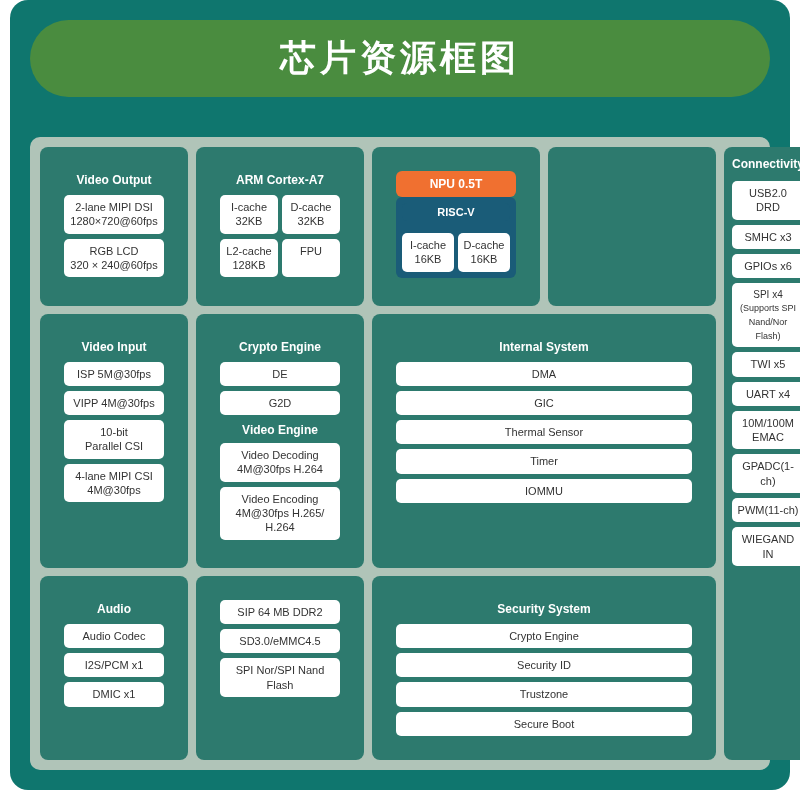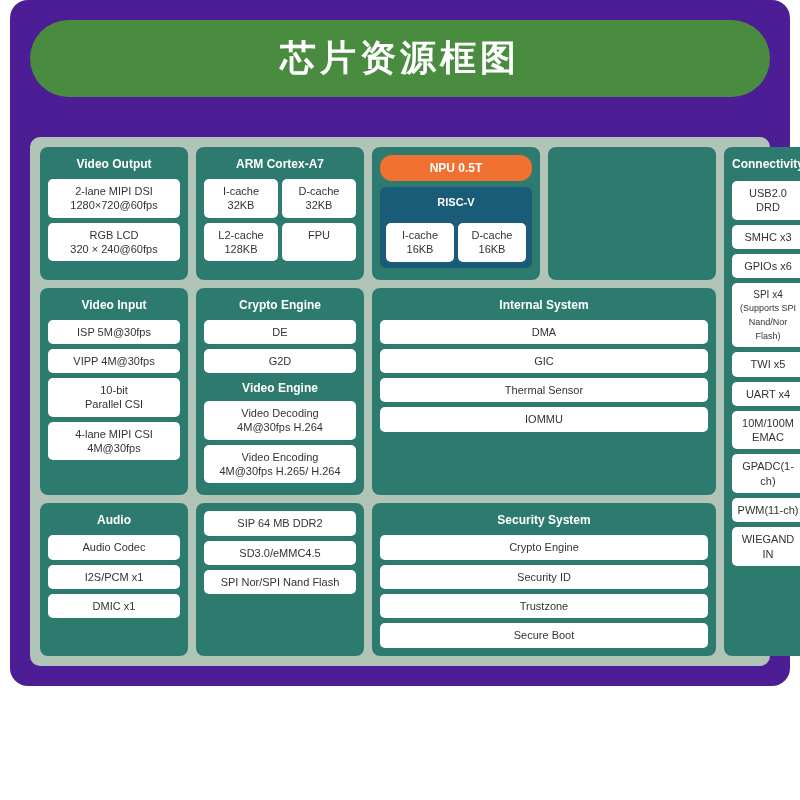--- a/index.html
+++ b/index.html
@@ -9,21 +9,21 @@
       background: #ffffff;
       display: flex;
       flex-direction: column;
       align-items: center;
       font-family: Arial, sans-serif;
       overflow: hidden;
     }
 
     .page-wrapper {
       width: 780px;
-      background: #4c1d95;
+      background: #0f766e;
       border-radius: 18px;
       padding: 20px 20px 20px 20px;
     }
 
     .title-banner {
       background: #4a8c3f;
       border-radius: 40px;
       text-align: center;
       padding: 14px 40px;
       margin-bottom: 20px;
@@ -40,21 +40,21 @@
     .main-grid-wrapper {
       background: #b0c4b8;
       border-radius: 10px;
       padding: 10px;
     }
 
     
     .section {
       background: #2d7a6e;
       border-radius: 8px;
-      padding: 8px;
+      padding: 24px;
     }
 
     .section-title {
       text-align: center;
       color: #ffffff;
       font-size: 12px;
       font-weight: bold;
       margin-bottom: 6px;
       padding: 2px 0;
     }
@@ -68,23 +68,22 @@
       font-size: 11px;
       color: #333;
       margin-bottom: 5px;
       line-height: 1.3;
     }
     .inner-box:last-child { margin-bottom: 0; }
 
     
     .npu-box {
       background: #f07030;
-      border-radius: 12px;
+      border-radius: 6px;
       padding: 6px 8px;
-      margin-bottom: 6px;
     }
     .npu-box .npu-title {
       text-align: center;
       color: #fff;
       font-size: 12px;
       font-weight: bold;
     }
 
     
     .riscv-header {
@@ -220,20 +219,21 @@
           <div class="inner-box">Video Decoding<br>4M@30fps H.264</div>
           <div class="inner-box">Video Encoding<br>4M@30fps H.265/ H.264</div>
         </div>
       </div>
 
       <div class="section" style="grid-column: 3 / 5;">
         <div class="section-title">Internal System</div>
         <div class="inner-box">DMA</div>
         <div class="inner-box">GIC</div>
         <div class="inner-box">Thermal Sensor</div>
+        <div class="inner-box">Timer</div>
         <div class="inner-box">IOMMU</div>
       </div>
 
       <div class="section">
         <div class="section-title">Audio</div>
         <div class="inner-box">Audio Codec</div>
         <div class="inner-box">I2S/PCM x1</div>
         <div class="inner-box">DMIC x1</div>
       </div>
 

